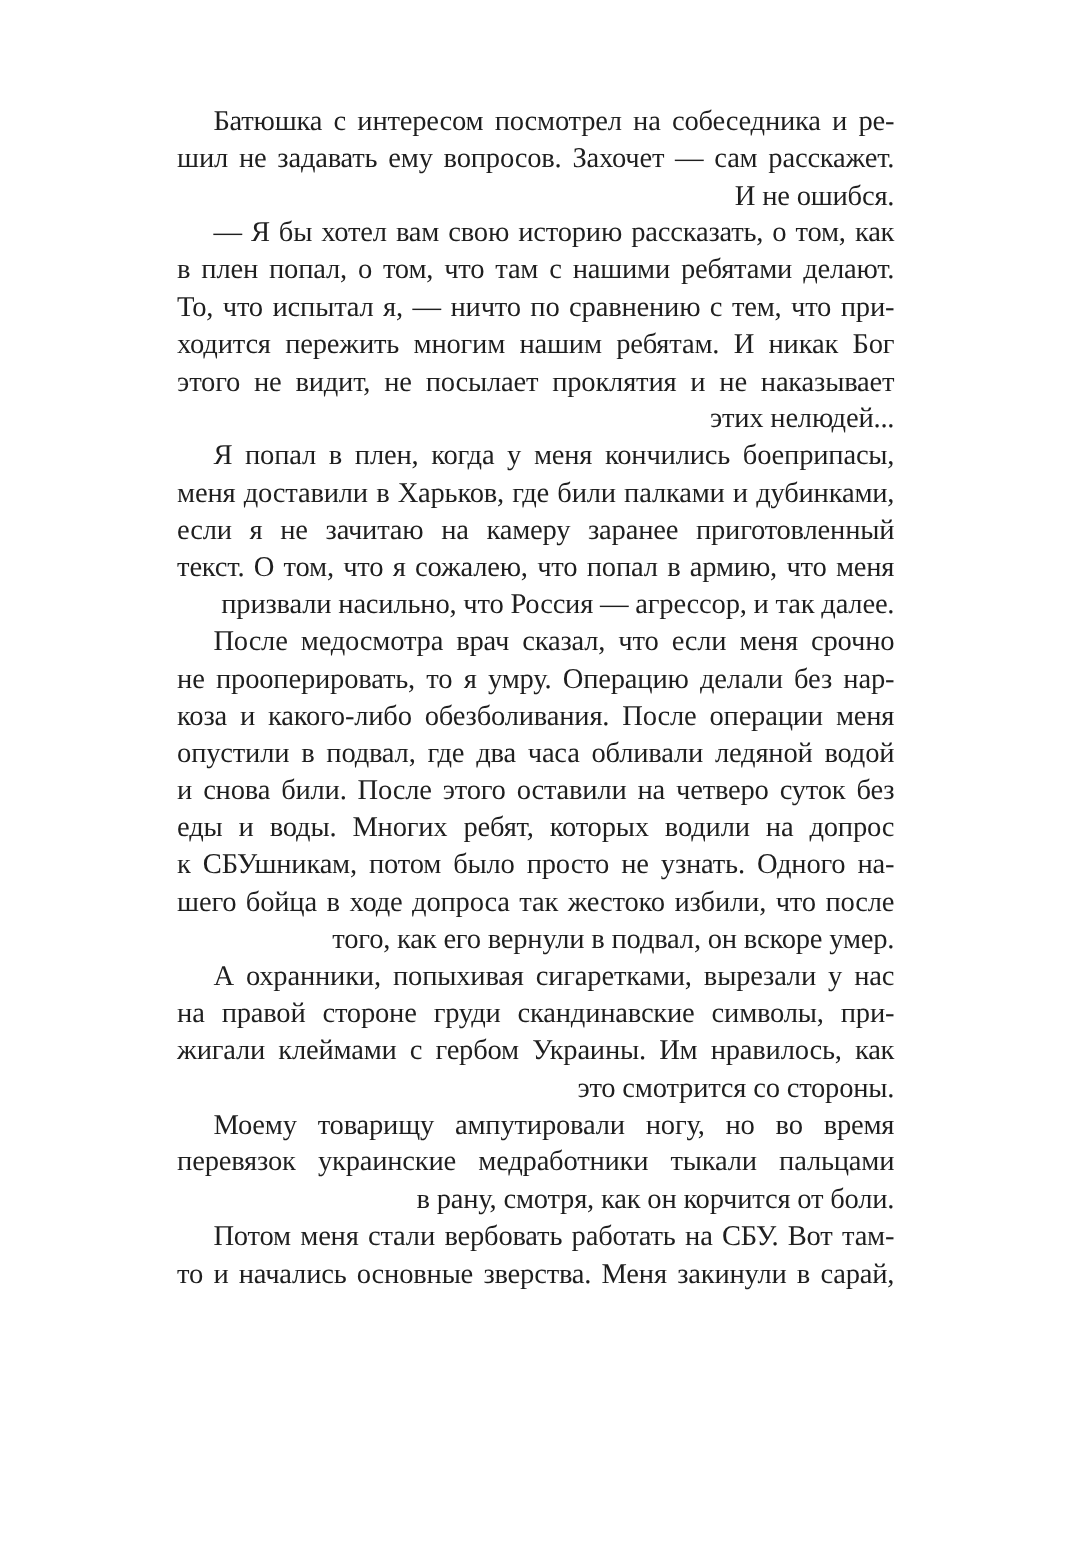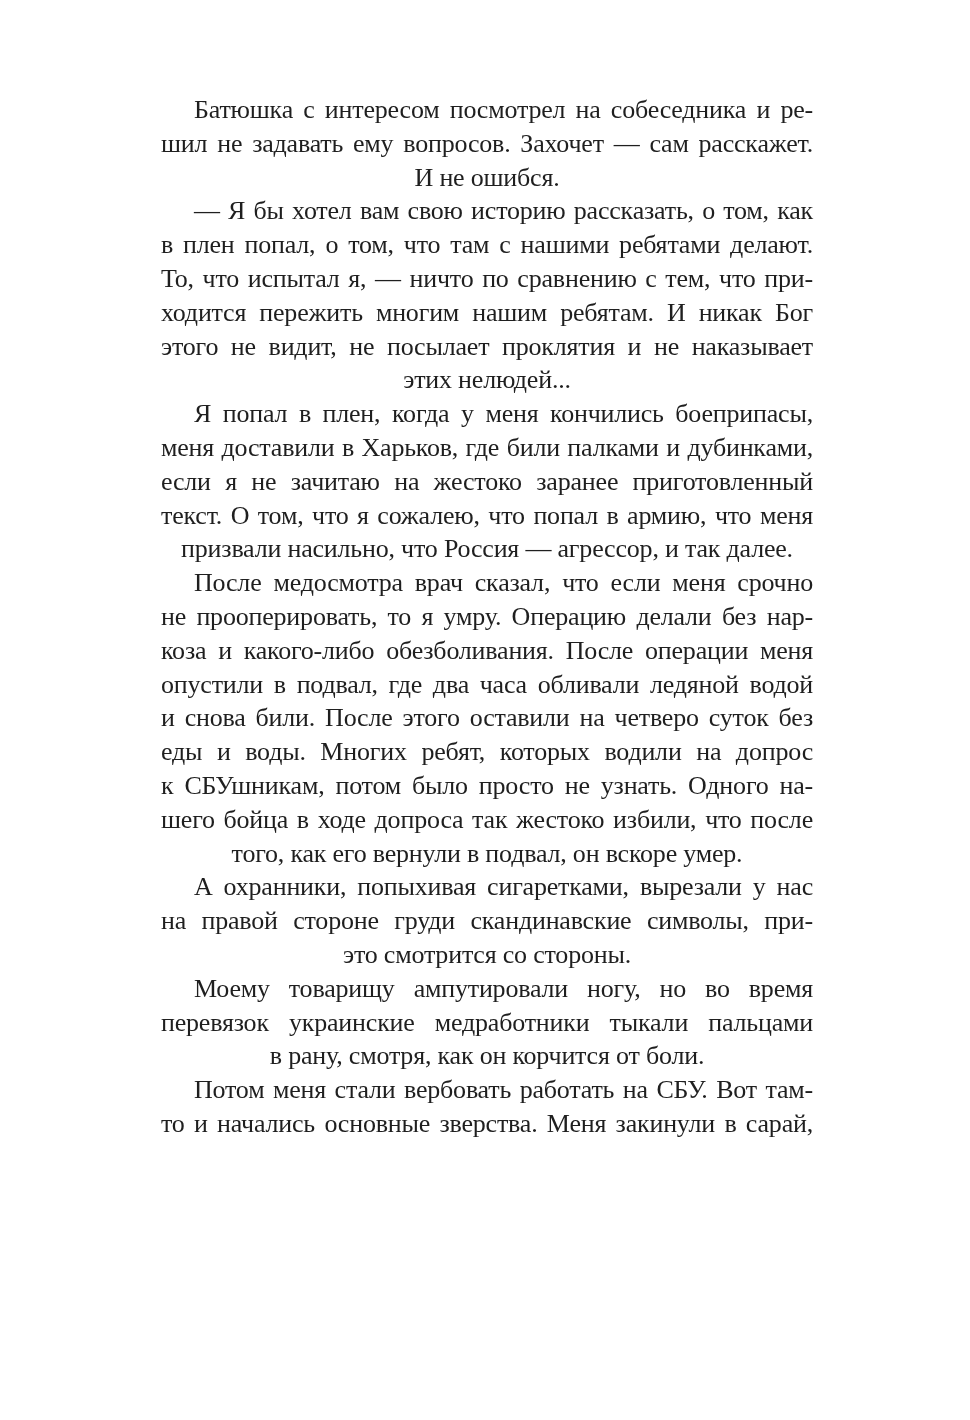--- a/index.html
+++ b/index.html
@@ -19,21 +19,21 @@
     position: absolute;
     left: 161px;
     top: 93px;
     width: 652px;
     color: #1f1f1f;
     font-size: 26px;
     line-height: 33.8px;
     letter-spacing: -0.2px;
   }
   .line {
-    text-align: center;
+    text-align: right;
     white-space: normal;
   }
   .line.just {
     text-align: justify;
     text-align-last: justify;
   }
   .line.first {
     text-indent: 33px;
   }
   .footer {
@@ -68,34 +68,35 @@
       <div class="line just">шил не задавать ему вопросов. Захочет — сам расскажет.</div>
       <div class="line">И не ошибся.</div>
       <div class="line first just">— Я бы хотел вам свою историю рассказать, о том, как</div>
       <div class="line just">в плен попал, о том, что там с нашими ребятами делают.</div>
       <div class="line just">То, что испытал я, — ничто по сравнению с тем, что при-</div>
       <div class="line just">ходится пережить многим нашим ребятам. И никак Бог</div>
       <div class="line just">этого не видит, не посылает проклятия и не наказывает</div>
       <div class="line">этих нелюдей...</div>
       <div class="line first just">Я попал в плен, когда у меня кончились боеприпасы,</div>
       <div class="line just">меня доставили в Харьков, где били палками и дубинками,</div>
-      <div class="line just">если я не зачитаю на жестоко заранее приготовленный</div>
+      <div class="line just">если я не зачитаю на камеру заранее приготовленный</div>
       <div class="line just">текст. О том, что я сожалею, что попал в армию, что меня</div>
       <div class="line">призвали насильно, что Россия — агрессор, и так далее.</div>
       <div class="line first just">После медосмотра врач сказал, что если меня срочно</div>
       <div class="line just">не прооперировать, то я умру. Операцию делали без нар-</div>
       <div class="line just">коза и какого-либо обезболивания. После операции меня</div>
       <div class="line just">опустили в подвал, где два часа обливали ледяной водой</div>
       <div class="line just">и снова били. После этого оставили на четверо суток без</div>
       <div class="line just">еды и воды. Многих ребят, которых водили на допрос</div>
       <div class="line just">к СБУшникам, потом было просто не узнать. Одного на-</div>
       <div class="line just">шего бойца в ходе допроса так жестоко избили, что после</div>
       <div class="line">того, как его вернули в подвал, он вскоре умер.</div>
       <div class="line first just">А охранники, попыхивая сигаретками, вырезали у нас</div>
       <div class="line just">на правой стороне груди скандинавские символы, при-</div>
+      <div class="line just">жигали клеймами с гербом Украины. Им нравилось, как</div>
       <div class="line">это смотрится со стороны.</div>
       <div class="line first just">Моему товарищу ампутировали ногу, но во время</div>
       <div class="line just">перевязок украинские медработники тыкали пальцами</div>
       <div class="line">в рану, смотря, как он корчится от боли.</div>
       <div class="line first just">Потом меня стали вербовать работать на СБУ. Вот там-</div>
       <div class="line just">то и начались основные зверства. Меня закинули в сарай,</div>
     </div>
 
   <div class="footer">
     <span class="running-title">Отец Владимир</span>

